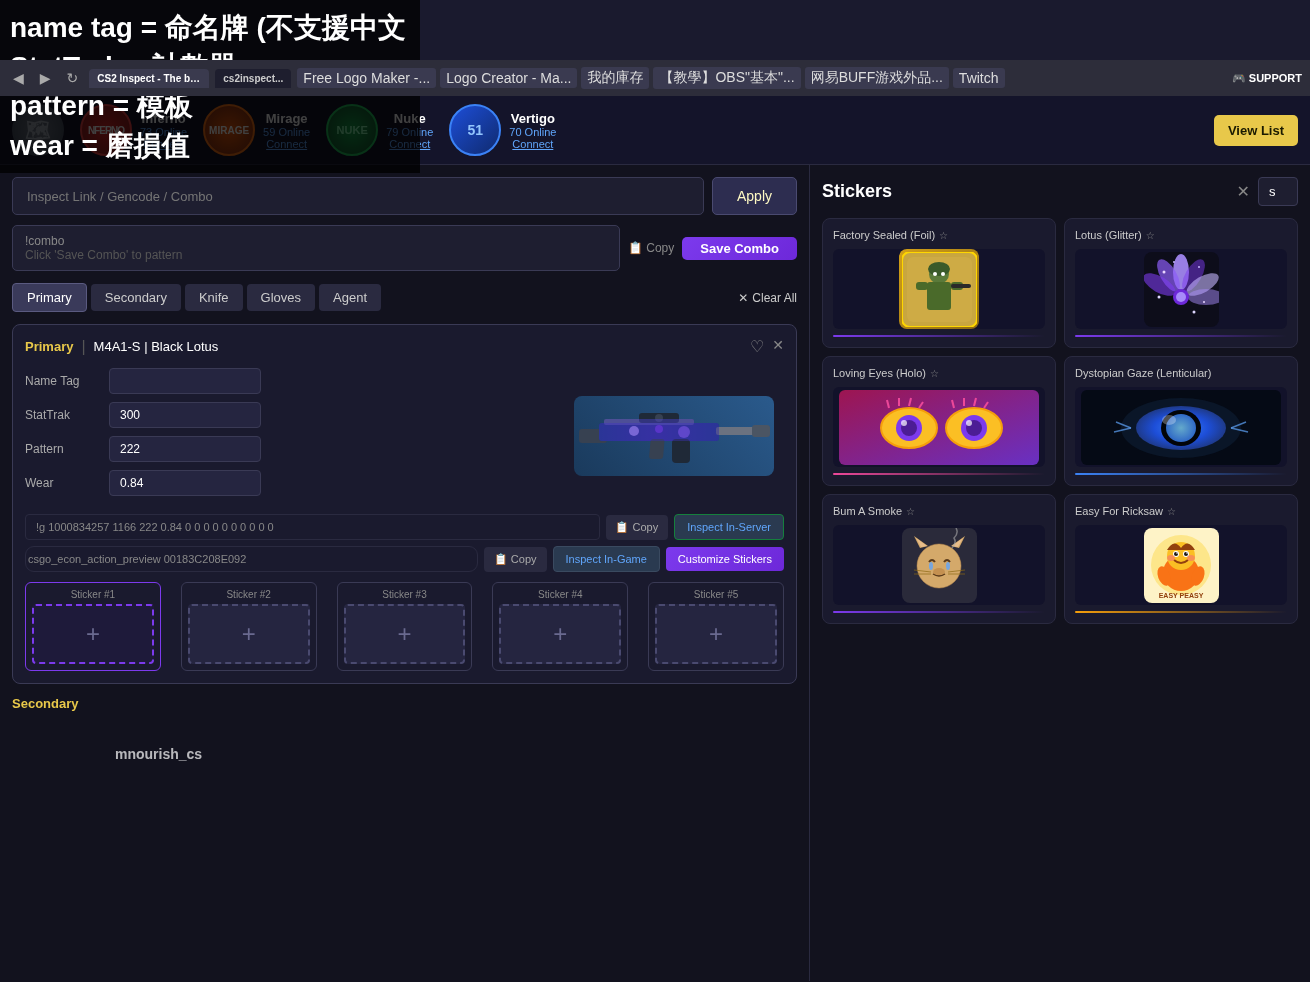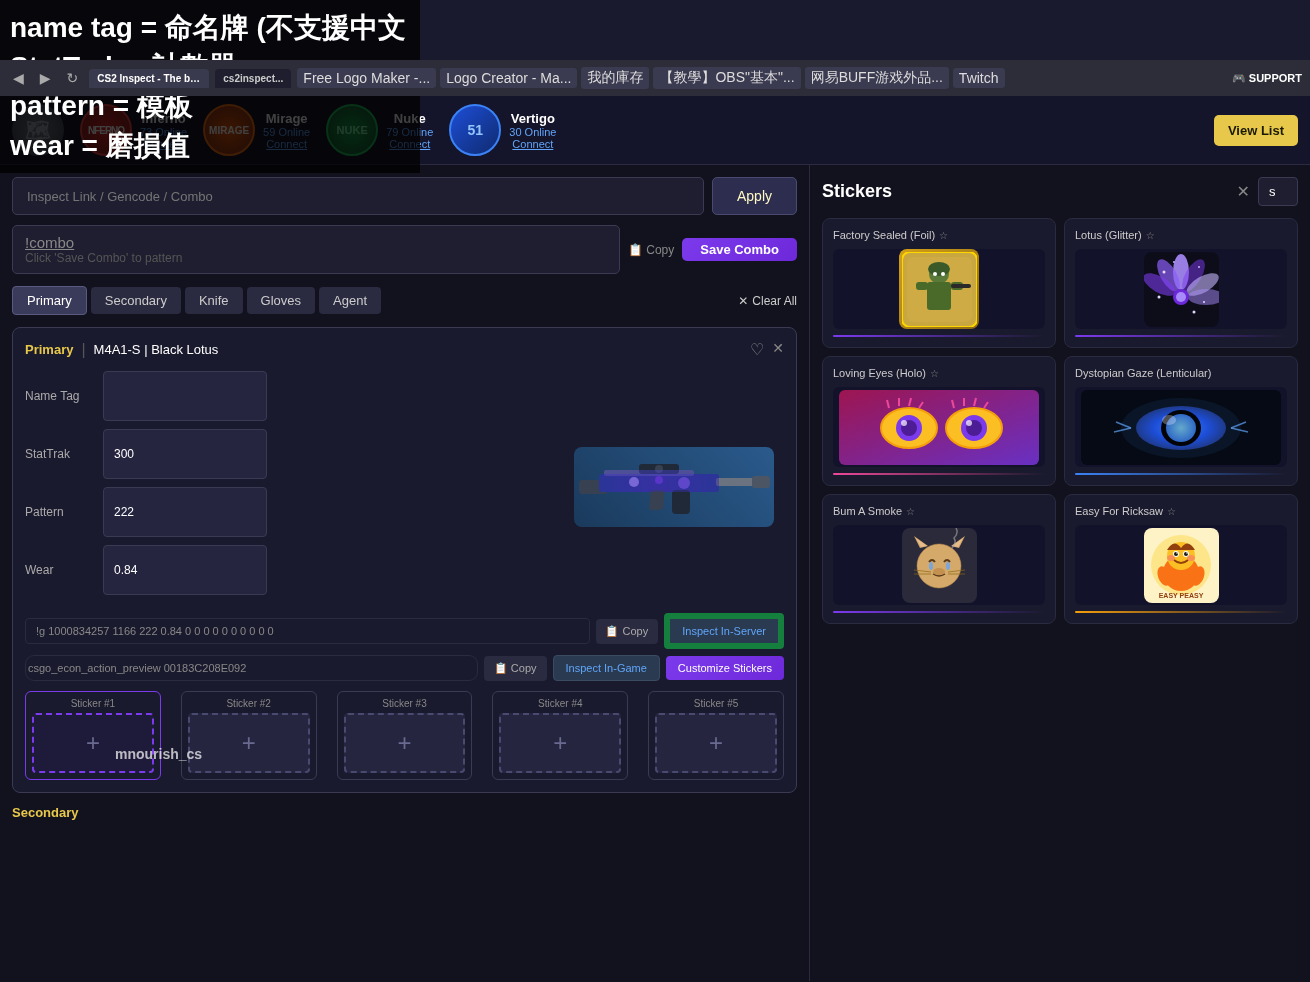--- a/index.html
+++ b/index.html
@@ -194,21 +194,21 @@
       margin-bottom: 12px;
       align-items: center;
     }
     .combo-box {
       flex: 1;
       background: #1e1e30;
       border: 1px solid #3a3a55;
       border-radius: 5px;
       padding: 8px 12px;
     }
-    .combo-label { color: #888; font-size: 15px; text-decoration: underline; }
+    .combo-label { color: #888; font-size: 12px; }
     .combo-placeholder { color: #555; font-size: 12px; }
     .copy-link {
       color: #888;
       font-size: 12px;
       cursor: pointer;
       display: flex;
       align-items: center;
       gap: 3px;
     }
     .save-combo-btn {
@@ -298,24 +298,25 @@
     }
     .field-label {
       color: #aaa;
       font-size: 12px;
       width: 70px;
     }
     .field-input {
       background: #252540;
       border: 1px solid #3a3a55;
       color: white;
-      padding: 17px 10px;
+      padding: 5px 10px;
       border-radius: 4px;
       font-size: 12px;
-      width: 164px;
+      width: 152px;
+      margin-left: 6px;
     }
     .field-input.empty { background: #252540; }
 
     .weapon-preview {
       width: 220px;
       display: flex;
       align-items: center;
       justify-content: center;
     }
     .weapon-img-placeholder {
@@ -352,21 +353,21 @@
       color: #aaa;
       border: none;
       padding: 6px 10px;
       border-radius: 4px;
       font-size: 11px;
       cursor: pointer;
     }
     .inspect-server-btn {
       background: #2a3a50;
       color: #60a5fa;
-      border: 6px solid #15803d;
+      border: 1px solid #15803d;
       padding: 6px 12px;
       border-radius: 4px;
       font-size: 11px;
       cursor: pointer;
     }
     .cmd-row2 {
       display: flex;
       gap: 6px;
       margin-top: 6px;
       align-items: center;
@@ -620,21 +621,21 @@
         <div class="server-name">Nuke</div>
         <div class="server-online">79 Online</div>
         <div class="server-connect">Connect</div>
       </div>
     </div>
 
     <div class="server-item">
       <div class="server-logo vertigo" style="font-size:14px; font-weight:900; background: linear-gradient(135deg, #1d4ed8, #0f2a6e); border: 2px solid #3b82f6;">51</div>
       <div class="server-info">
         <div class="server-name">Vertigo</div>
-        <div class="server-online">30 Online</div>
+        <div class="server-online">70 Online</div>
         <div class="server-connect">Connect</div>
       </div>
     </div>
 
     <div class="view-list-btn">View List</div>
   </div>
 
   <div class="tool-area">
 
     <div class="left-panel">

